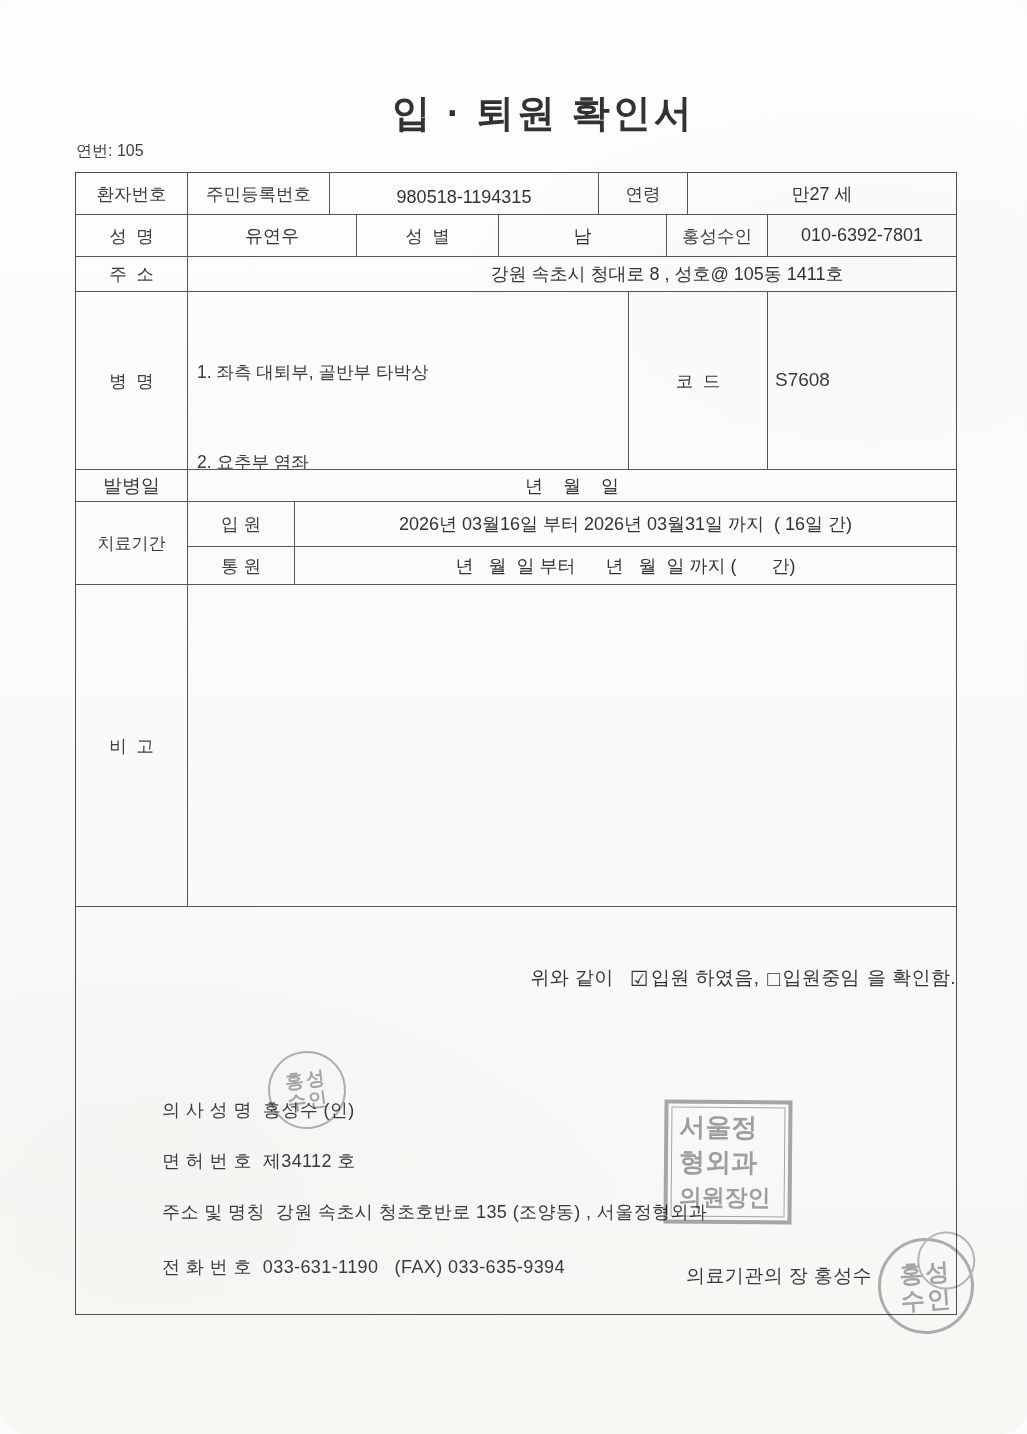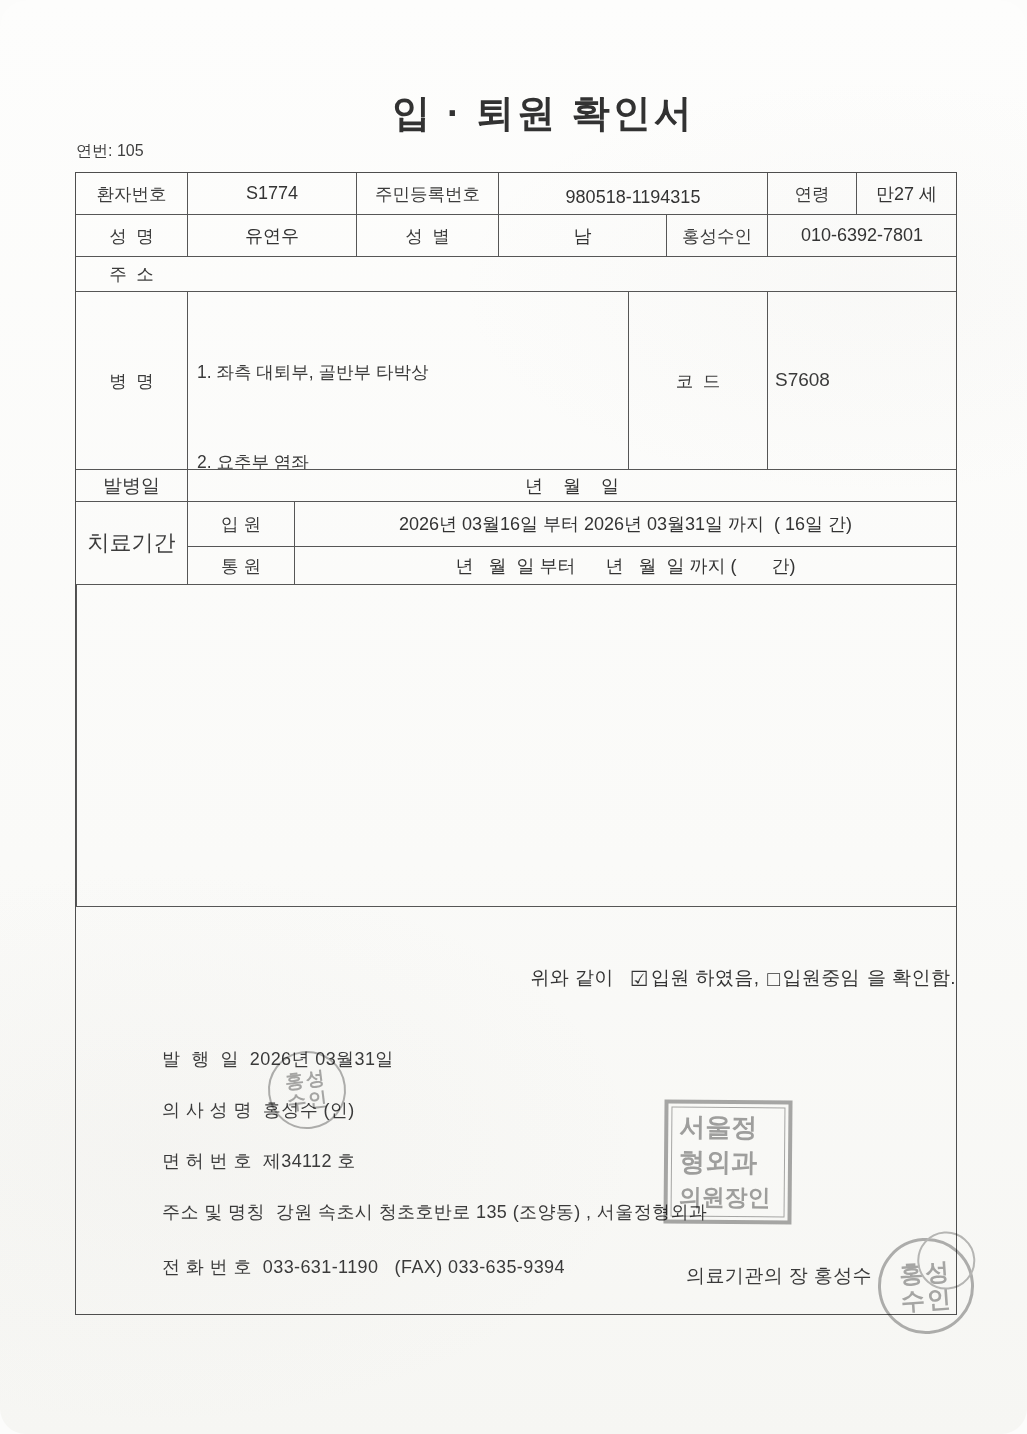--- a/index.html
+++ b/index.html
@@ -97,38 +97,38 @@
 
 <div class="page">
 
   <h1 class="title b">입 · 퇴원 확인서</h1>
   <div class="serial b">연번: 105</div>
 
   <div class="tbl">
 
     <div class="row first" style="height:41px">
       <div class="cell nb lab b" style="width:111px">환자번호</div>
-      <div class="cell val b" style="width:169px">S1774</div>
       <div class="cell lab b" style="width:142px">주민등록번호</div>
       <div class="cell val b" style="width:269px;padding-top:7px">980518-1194315</div>
       <div class="cell lab b" style="width:89px">연령</div>
       <div class="cell val b" style="flex:1">만27 세</div>
     </div>
 
     <div class="row" style="height:42px">
       <div class="cell nb lab b" style="width:111px">성  명</div>
       <div class="cell val b" style="width:169px">유연우</div>
       <div class="cell lab b" style="width:142px">성  별</div>
       <div class="cell val b" style="width:168px">남</div>
       <div class="cell lab b" style="width:101px">홍성수인</div>
       <div class="cell val b" style="flex:1">010-6392-7801</div>
     </div>
 
     <div class="row" style="height:35px">
       <div class="cell nb lab b" style="width:111px">주  소</div>
+      <div class="cell val b" style="flex:1;padding-left:190px">강원 속초시 청대로 8 , 성호@ 105동 1411호</div>
     </div>
 
     <div class="row" style="height:178px">
       <div class="cell nb lab b" style="width:111px">병  명</div>
       <div class="cell left-top" style="width:441px">
         <div class="dis-list">
           <div class="b">1. 좌측 대퇴부, 골반부 타박상</div>
           <div class="b">2. 요추부 염좌</div>
           
         </div>
@@ -143,47 +143,45 @@
         </div>
       </div>
     </div>
 
     <div class="row" style="height:32px">
       <div class="cell nb lab b" style="width:111px;font-size:19px">발병일</div>
       <div class="cell val b" style="flex:1">년    월    일</div>
     </div>
 
     <div class="row" style="height:83px">
-      <div class="cell nb lab b" style="width:111px;font-size:22px">치료기간</div>
+      <div class="cell nb lab b" style="width:111px;font-size:17px">치료기간</div>
       <div class="inner-col">
         <div class="inner-row" style="height:45px">
           <div class="cell lab b" style="width:107px">입 원</div>
           <div class="cell val b" style="flex:1">2026년 03월16일 부터 2026년 03월31일 까지  ( 16일 간)</div>
         </div>
         <div class="inner-row second" style="height:38px">
           <div class="cell lab b" style="width:107px">통 원</div>
           <div class="cell val b" style="flex:1">년   월  일 부터      년   월  일 까지 (       간)</div>
         </div>
       </div>
     </div>
 
     <div class="row" style="height:322px">
+      <div class="cell nb lab b" style="width:111px">비  고</div>
       <div class="cell val b" style="flex:1"></div>
     </div>
 
     <div class="row" style="height:408px">
       <div class="cell nb footer-cell">
 
         <div class="fline confirm">
           <span class="b">위와 같이</span><span class="cb b">☑</span><span class="b">입원 하였음,</span><span class="cb cb2 b">□</span><span class="b">입원중임</span><span class="sfx b">을 확인함.</span>
         </div>
 
-        <div class="fline f-issue">
-          <span class="lbl b">발  행  일</span><span class="fv b">2026년 03월31일</span>
-        </div>
 
         <div class="fline f-doctor">
           <span class="lbl b">의 사 성 명</span><span class="fv b">홍성수 (인)</span>
         </div>
 
         <div class="fline f-license">
           <span class="lbl b">면 허 번 호</span><span class="fv b">제34112 호</span>
         </div>
 
         <div class="fline f-clinic">

